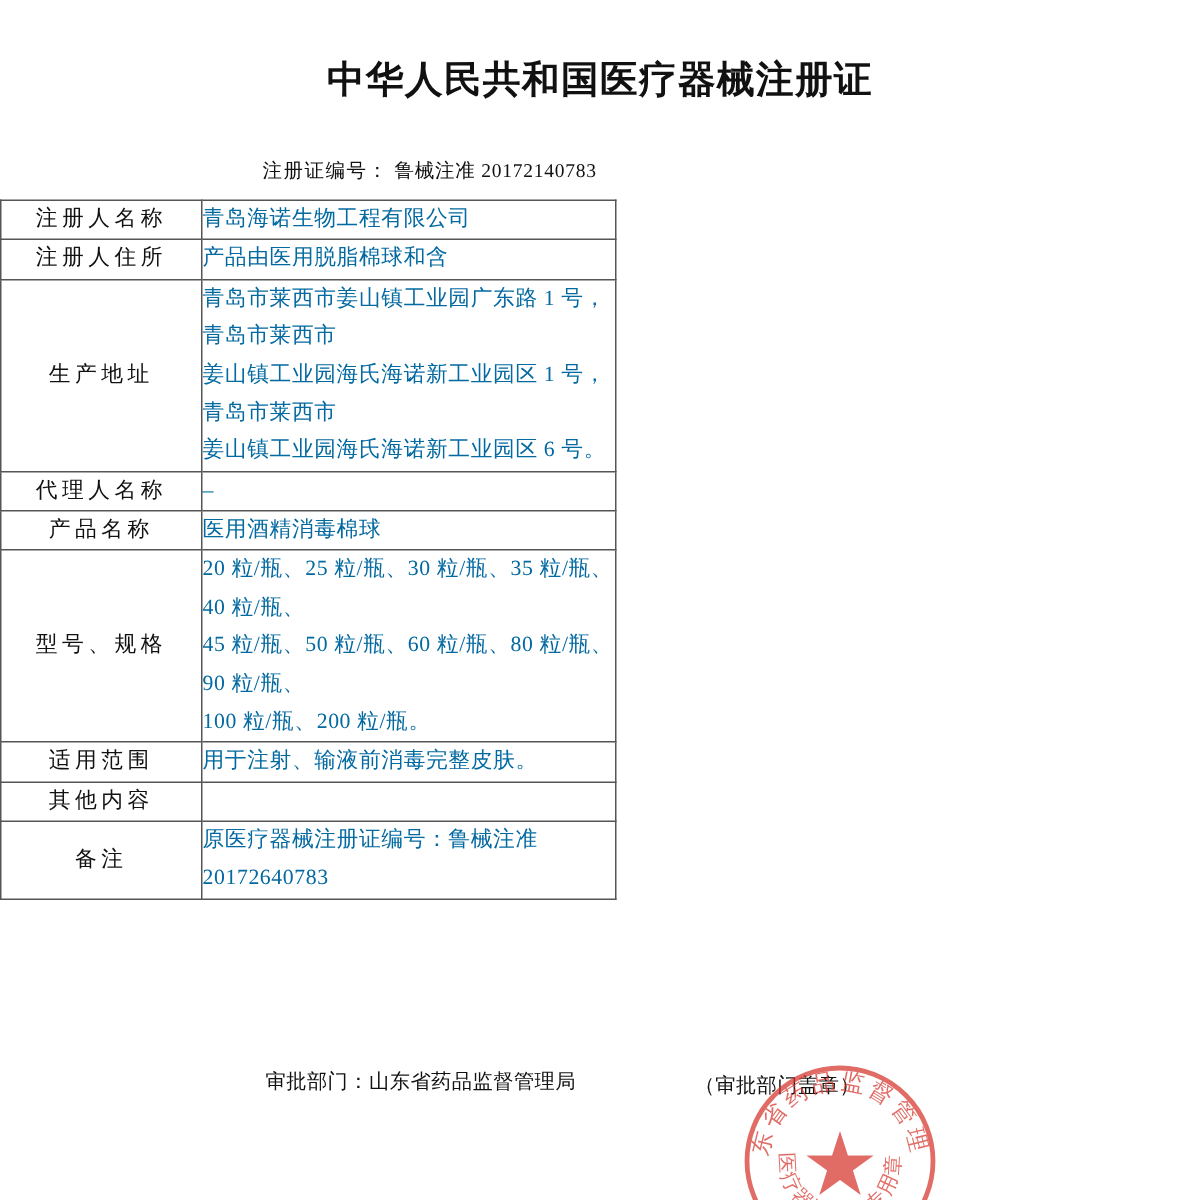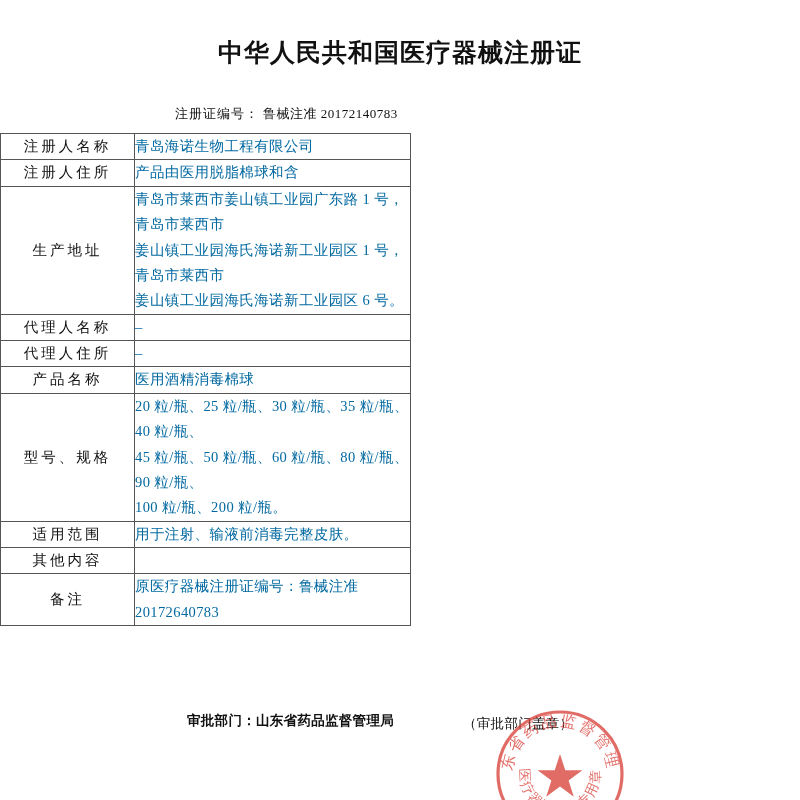--- a/index.html
+++ b/index.html
@@ -71,24 +71,23 @@
   .footer {
     position: absolute;
     left: 0;
     top: 676px;
     width: 800px;
     font-size: 13.5px;
     color: #111;
   }
   .footer .left {
     position: absolute;
-    left: 187px;
+    left: 177px;
     top: 0;
     letter-spacing: 0.3px;
-    font-weight: bold;
   }
   .footer .right {
     position: absolute;
     left: 437px;
     top: 0;
     line-height: 1.72;
     letter-spacing: 0.3px;
   }
   .footer .right .ln { display: block; white-space: pre; }
   .footer .right .indent { padding-left: 26px; }
@@ -132,26 +131,20 @@
       <tr>
         <td class="label">生产地址</td>
         <td class="value">
           <span class="ln">青岛市莱西市姜山镇工业园广东路 1 号，青岛市莱西市</span>
           <span class="ln">姜山镇工业园海氏海诺新工业园区 1 号，青岛市莱西市</span>
           <span class="ln">姜山镇工业园海氏海诺新工业园区 6 号。</span>
         </td>
       </tr>
       <tr>
         <td class="label">代理人名称</td>
-        <td class="value dash">
-          <span class="ln">–</span>
-        </td>
-      </tr>
-      <tr>
-        <td class="label">代理人住所</td>
         <td class="value dash">
           <span class="ln">–</span>
         </td>
       </tr>
       <tr>
         <td class="label">产品名称</td>
         <td class="value">
           <span class="ln">医用酒精消毒棉球</span>
         </td>
       </tr>

